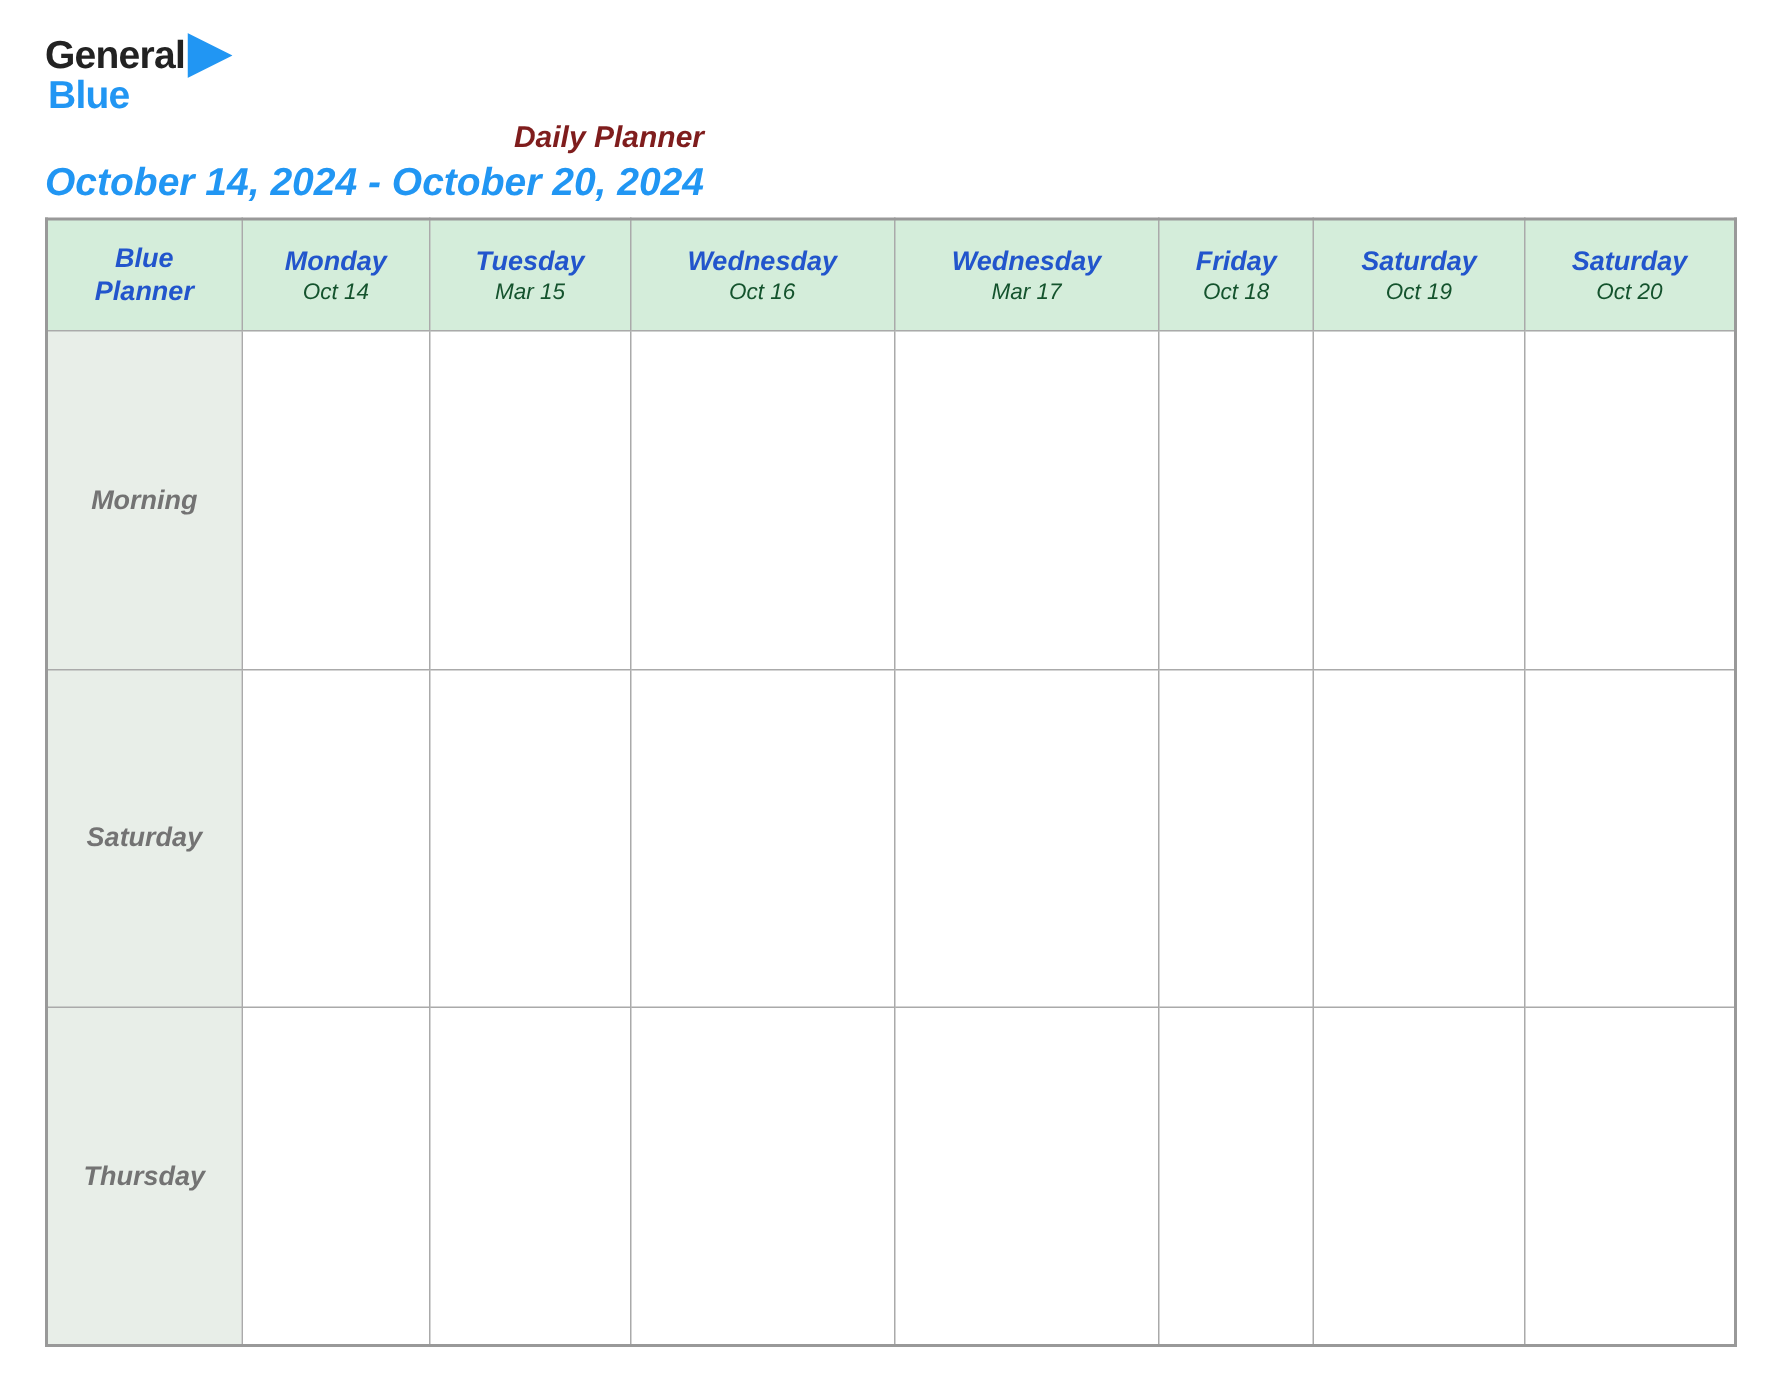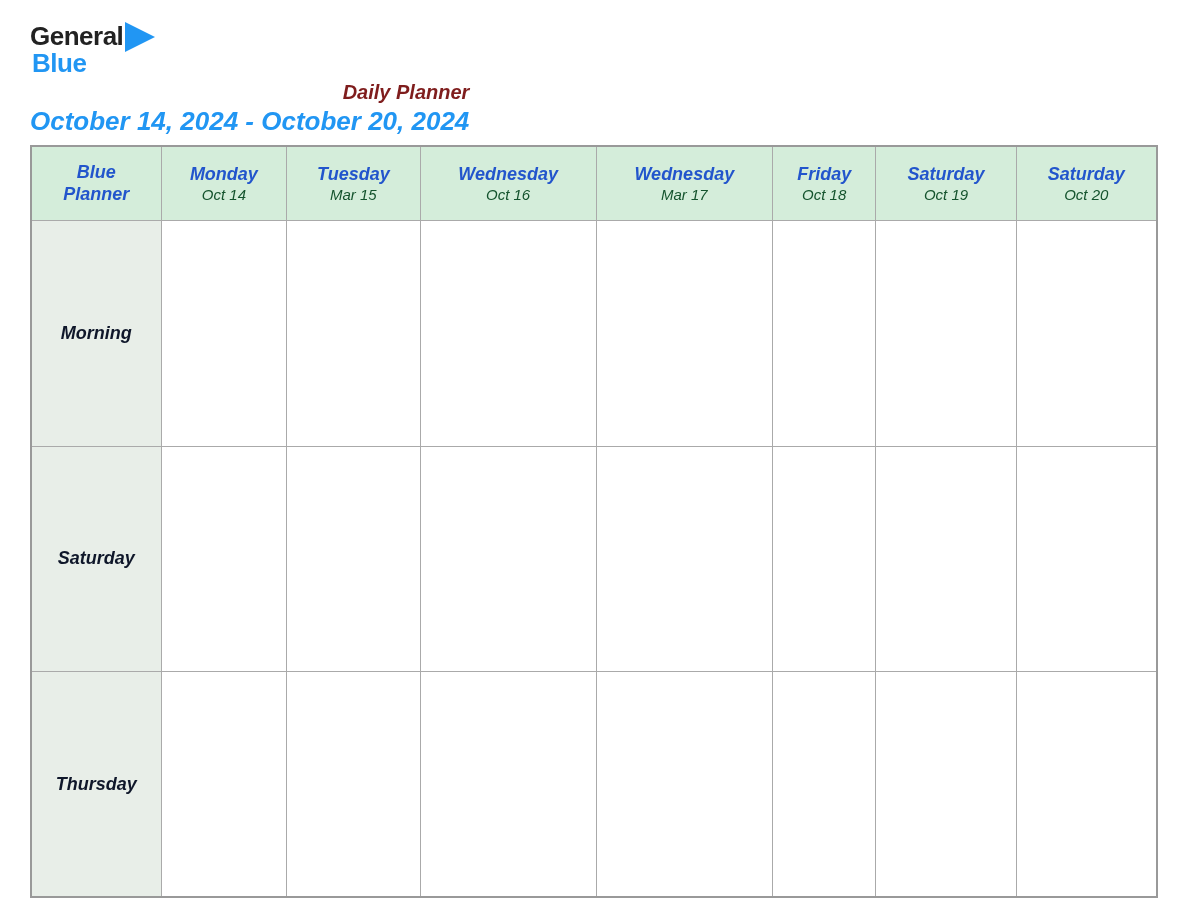--- a/index.html
+++ b/index.html
@@ -87,21 +87,21 @@
       color: #14532d;
       font-weight: normal;
     }
 
     .label-cell {
       background-color: #e8eee8;
       width: 130px;
       font-size: 18px;
       font-style: italic;
       font-weight: bold;
-      color: #0f172a;
+      color: #737373;
       height: 175px;
       text-align: center;
       vertical-align: middle;
     }
 
     .content-cell {
       background-color: #ffffff;
       height: 175px;
     }
 

